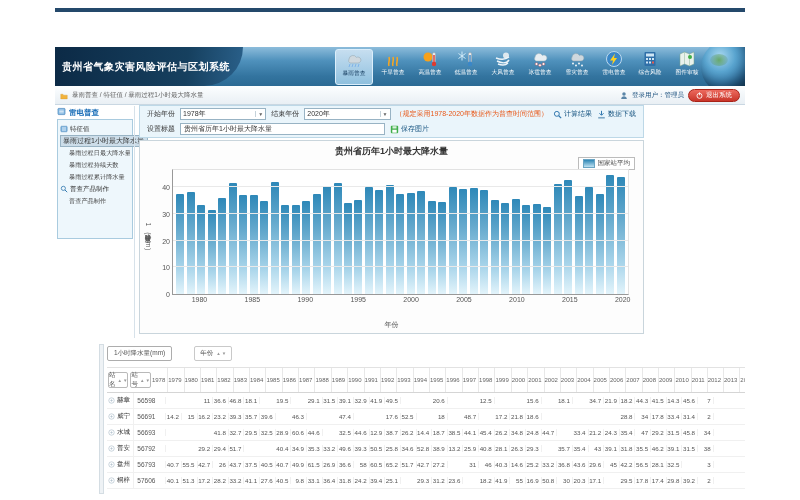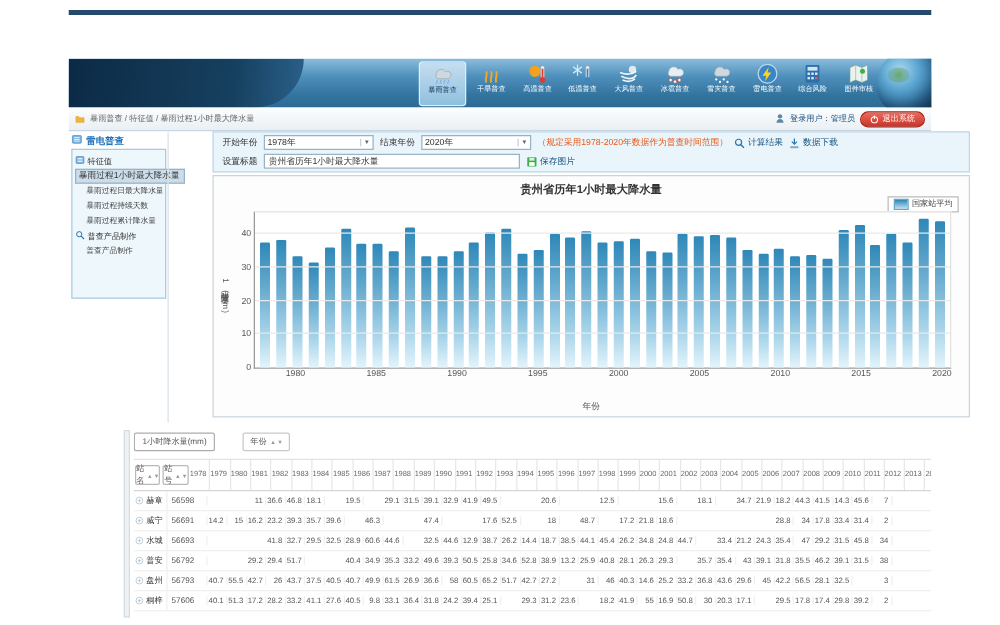--- a/index.html
+++ b/index.html
@@ -49,21 +49,21 @@
   .side-title{display:flex;align-items:center;gap:3px;color:#1e70b8;font-size:7.5px;font-weight:bold;
     height:13px;}
   .tree-box{border:1px solid #a9cbdf;background:#eef7fc;height:112px;padding:3px 2px;box-sizing:content-box;}
   .tree-group{display:flex;align-items:center;gap:2px;font-size:6.5px;color:#333;height:12px;cursor:pointer;white-space:nowrap;}
   .tree-leaf{font-size:6.2px;color:#444;height:12px;line-height:12px;padding-left:9px;cursor:pointer;
     white-space:nowrap;overflow:hidden;}
   .tree-leaf.sel{background:#ccdde9;}
   .side-split{left:134px;top:106px;width:1px;height:232px;background:#d7e2ea;}
 
   
-  .main{left:139px;top:105px;width:606px;margin-left:31px;}
+  .main{left:139px;top:105px;width:505px;}
   .form-panel{background:#eaf5fb;border:1px solid #bdd8e7;height:33px;box-sizing:border-box;
     display:flex;flex-direction:column;justify-content:center;gap:2px;padding:0 7px;}
   .frow{display:flex;align-items:center;gap:5px;height:13px;}
   .flabel{font-size:7px;color:#333;white-space:nowrap;}
   .sel{display:flex;align-items:center;justify-content:space-between;background:#fff;
     border:1px solid #98b3c4;height:12px;width:88px;padding:0 2px;font-size:7px;color:#333;box-sizing:border-box;cursor:pointer;}
   .sel .arr{font-size:5px;color:#666;border-left:1px solid #c5d2da;padding-left:2px;}
   .note{font-size:7px;color:#e8591a;white-space:nowrap;}
   .tool-link{display:flex;align-items:center;gap:2px;font-size:7px;color:#14527f;cursor:pointer;white-space:nowrap;}
   .txt-input{height:12px;width:205px;border:1px solid #98b3c4;background:#fff;font-size:7px;color:#333;
@@ -112,20 +112,21 @@
 </style>
 </head>
 <body>
 
 <div class="page">
 
   <div class="abs top-strip"></div>
 
   <div class="abs banner">
     <div class="swoosh"></div>
+    <div class="app-title">贵州省气象灾害风险评估与区划系统</div>
     <div class="abs nav" id="navIcons">
         <div class="nav-item active">
           <span class="nav-ic"><svg viewBox="0 0 20 20">
               <path d="M5 9a4 4 0 0 1 7.4-1.6A3 3 0 1 1 14 13H6a3 3 0 0 1-1-4z" fill="#cfd8de" stroke="#8fa3ad" stroke-width=".5"></path>
               <path d="M6 14l-1 3M9 14l-1 3M12 14l-1 3M15 14l-1 3" stroke="#7fb3e8" stroke-width="1"></path>
             </svg></span>
           <span class="nav-label">暴雨普查</span>
         </div>
         <div class="nav-item">
           <span class="nav-ic"><svg viewBox="0 0 20 20">

